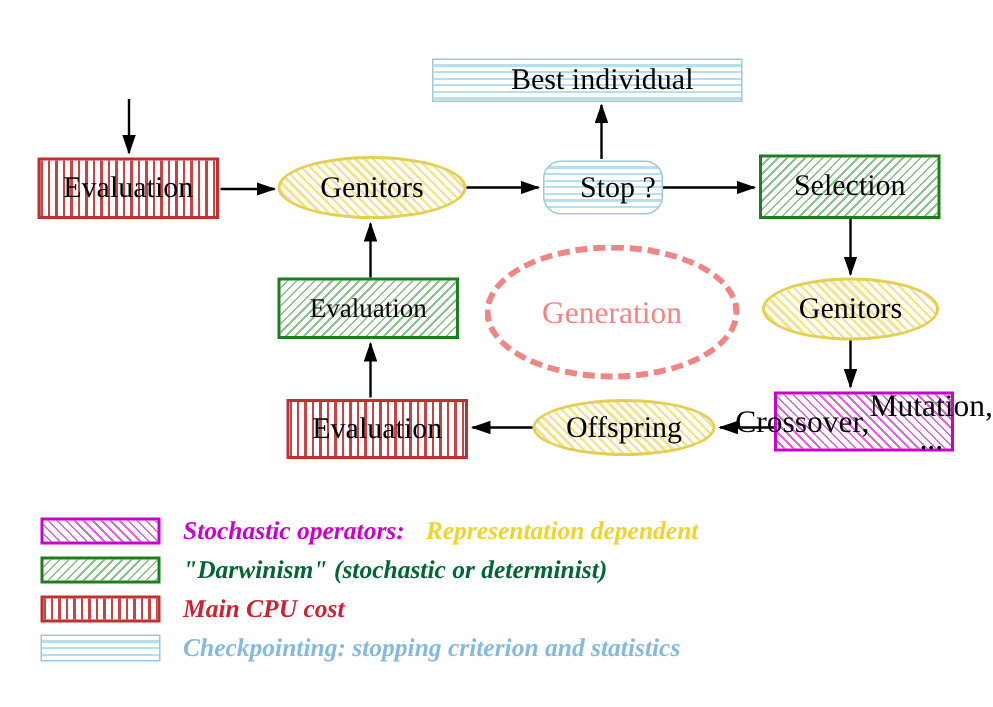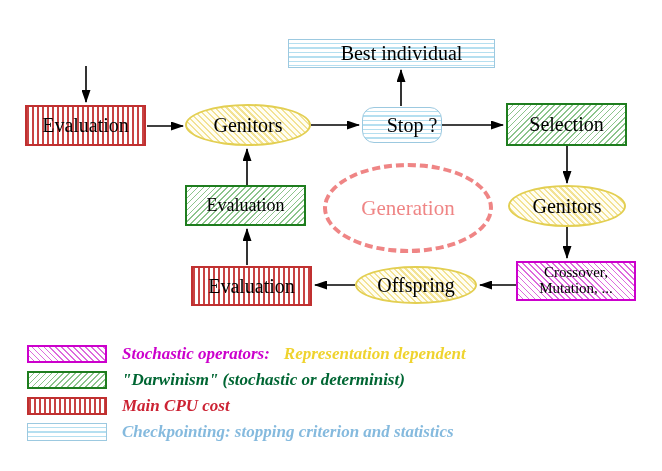--- a/index.html
+++ b/index.html
@@ -43,21 +43,21 @@
     border:2px solid var(--yellow_border);
     background:repeating-linear-gradient(45deg,var(--yellow_fill) 0 2.6px,var(--yellow_hatch) 2.6px 4.2px);
   }
   .rounded{border-radius:12px;}
   .dashed-ellipse{
     position:absolute; box-sizing:border-box; border-radius:50%;
     border:4px dashed var(--coral);
     display:flex; align-items:center; justify-content:center;
     color:var(--coral); font-size:21px; z-index:1;text-align:center;
   }
-  .two-line{flex-direction:column; font-size:15px;}
+  .two-line{flex-direction:row; font-size:21px;}
   svg.arrows{position:absolute; left:0; top:0; z-index:3; pointer-events:none;}
   .legend-row{
     position:absolute; left:27px; display:flex; align-items:center; height:18px; z-index:2;font-style:italic;
   }
   .swatch{width:80px; height:18px; box-sizing:border-box; flex:0 0 auto;}
   .legend-text{margin-left:15px; font-size:17px; font-weight:bold; white-space:nowrap;}
   .legend-text .t2{margin-left:14px;}
   .c-magenta{color:var(--magenta);} .c-yellow{color:var(--yellow_text);}
   .c-green{color:var(--green_text);} .c-red{color:var(--red_text);} .c-cyan{color:var(--cyan_text);}
 </style>

